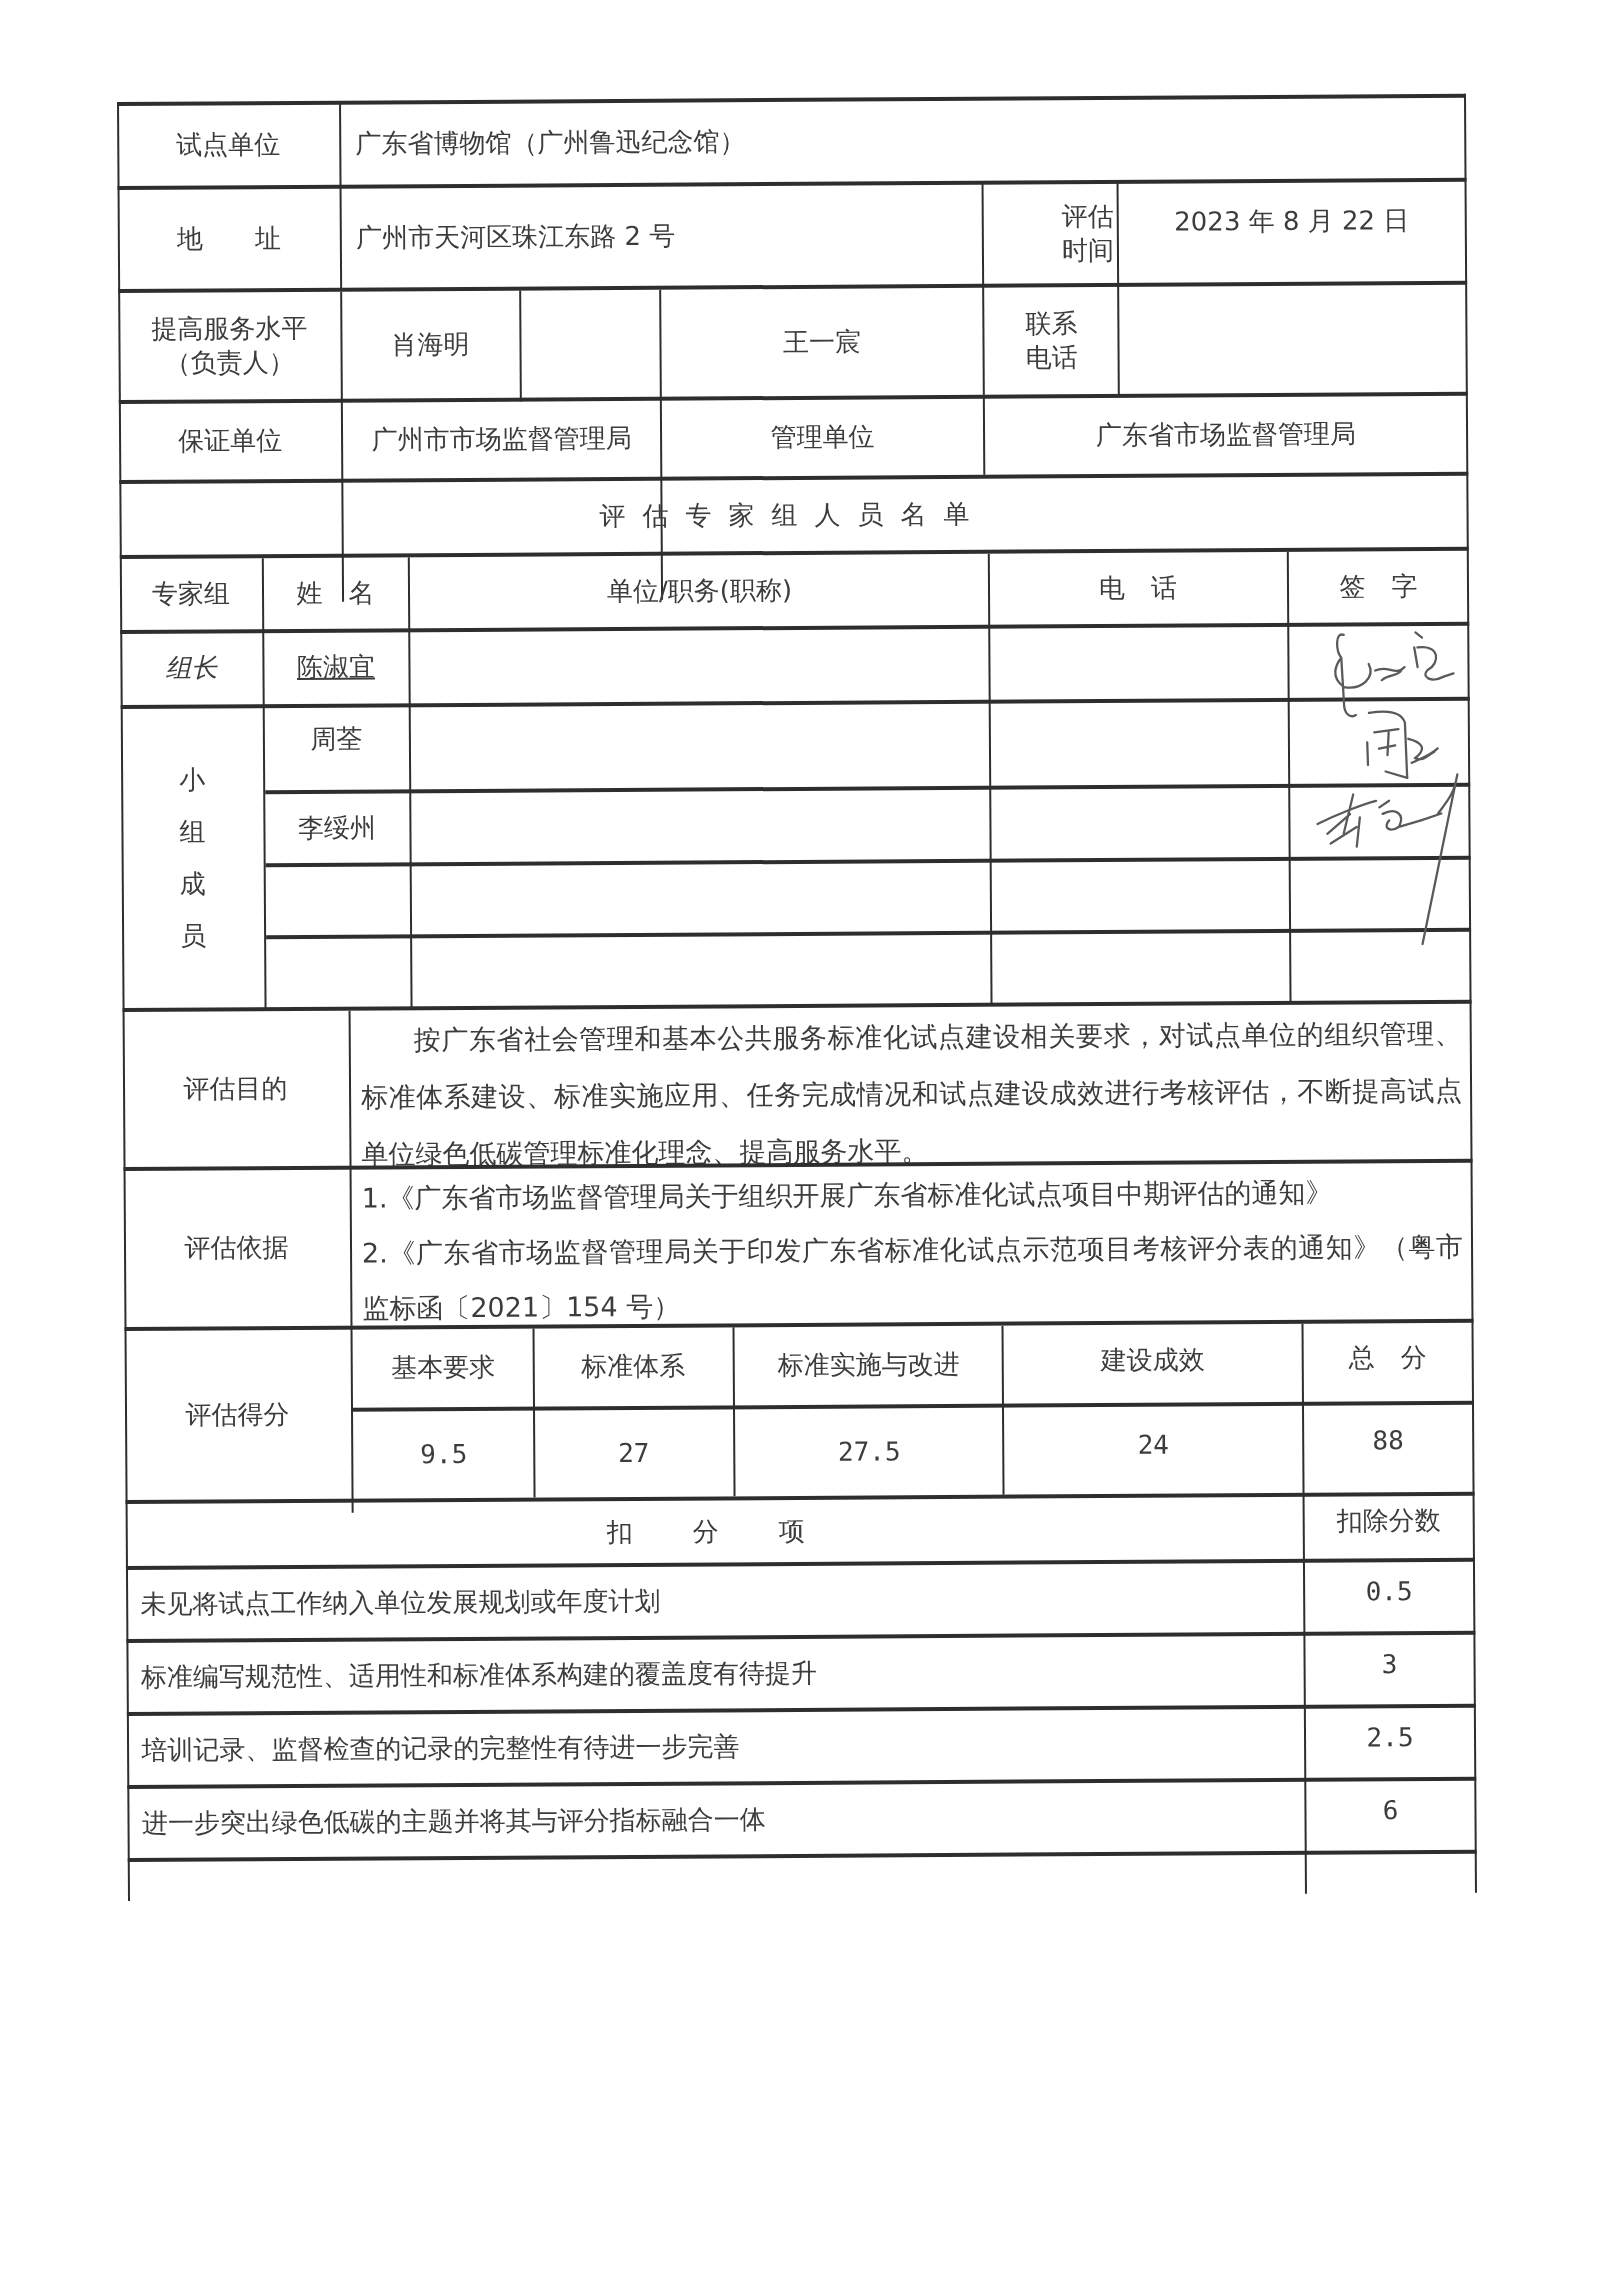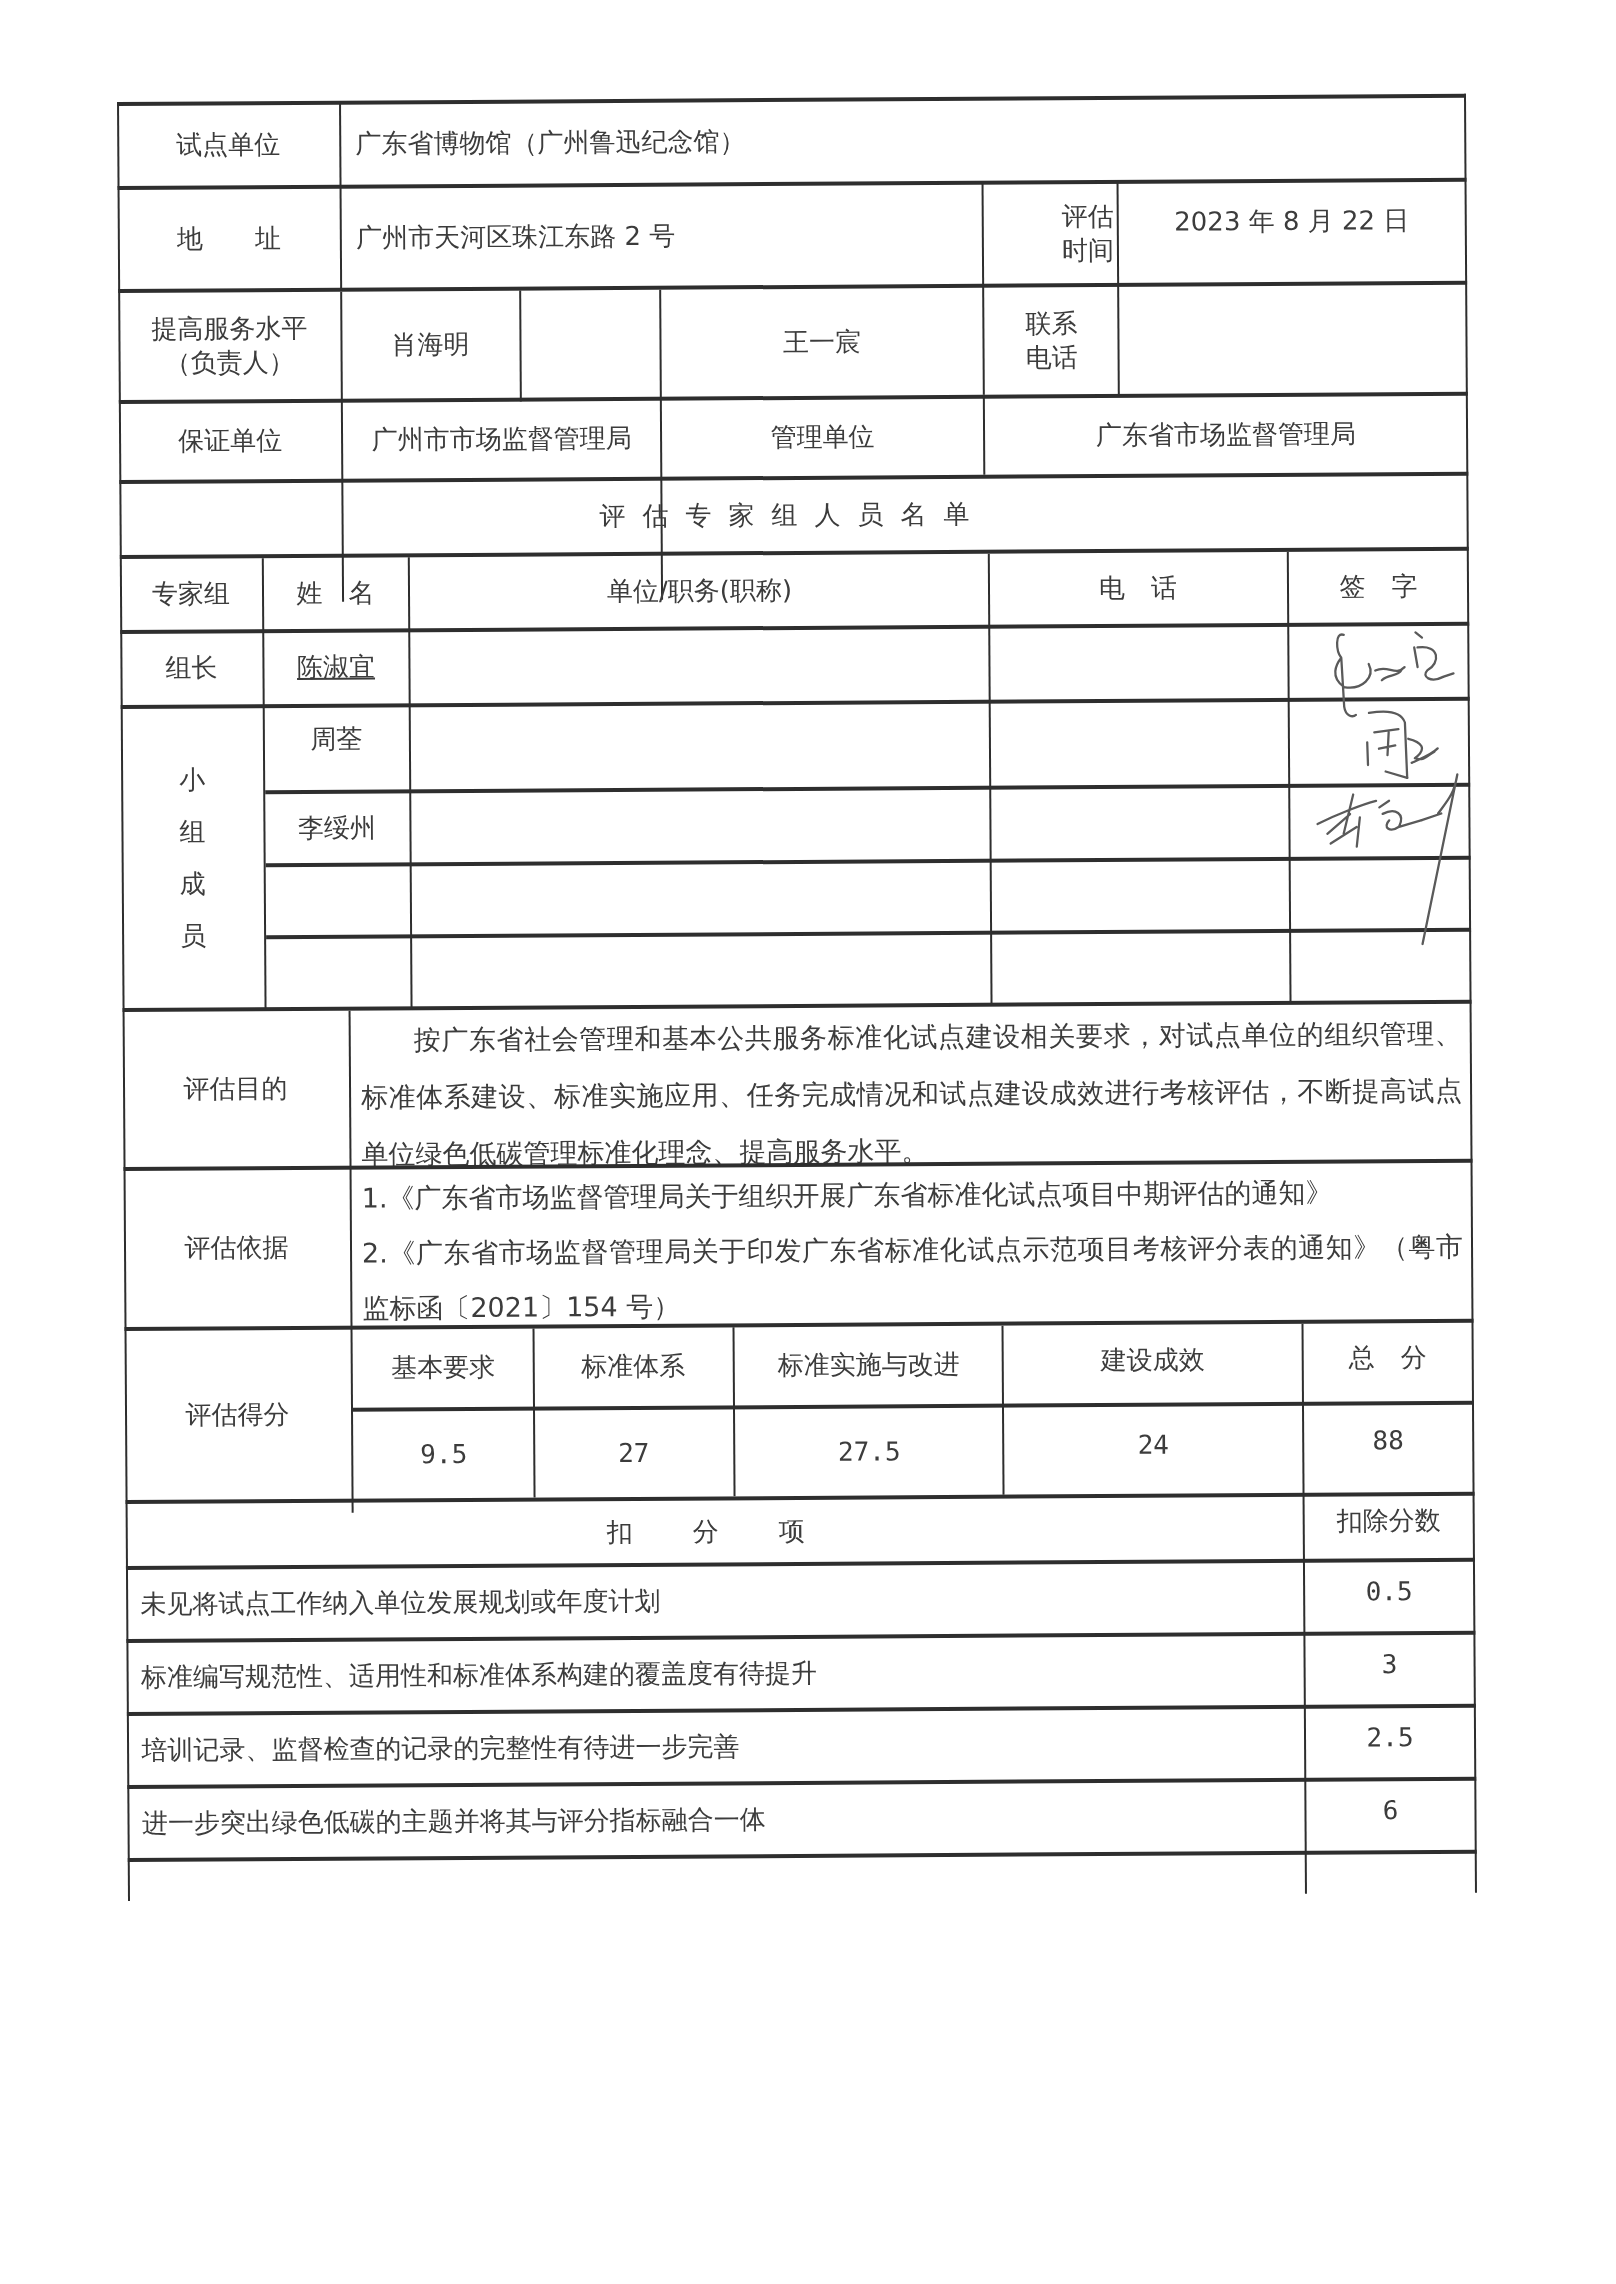--- a/index.html
+++ b/index.html
@@ -73,21 +73,21 @@
   <div class="vl" style="left:259px; top:555px; height:450px;"></div>
   <div class="cell" style="left:261px; top:555px; width:143px; height:71px;">姓　名</div>
   <div class="vl" style="left:405px; top:555px; height:450px;"></div>
   <div class="cell" style="left:407px; top:555px; width:579px; height:71px;">单位/职务(职称)</div>
   <div class="vl" style="left:985px; top:555px; height:450px;"></div>
   <div class="cell" style="left:987px; top:555px; width:296px; height:71px;">电　话</div>
   <div class="vl" style="left:1284px; top:555px; height:450px;"></div>
   <div class="cell" style="left:1286px; top:555px; width:179px; height:71px;">签　字</div>
   <div class="hl" style="left:117px; top:626px; width:1349px;"></div>
 
-  <div class="cell" style="left:117px; top:629px; width:142px; height:71px;">组长</div>
+  <div class="cell" style="left:117px; top:629px; width:142px; height:71px;font-style:italic;">组长</div>
   <div class="cell" style="left:261px; top:629px; width:143px; height:71px;text-decoration:underline;">陈淑宜</div>
   <div class="cell left" style="left:407px; top:629px; width:579px; height:71px;"></div>
   <div class="cell" style="left:987px; top:629px; width:296px; height:71px;"></div>
   <div class="hl" style="left:117px; top:701px; width:1349px;"></div>
 
   <div class="cell vstack" style="left:117px; top:704px; width:142px; height:300px; line-height:52px;">
     <span>小</span>
     <span>组</span>
     <span>成</span>
     <span>员</span>

